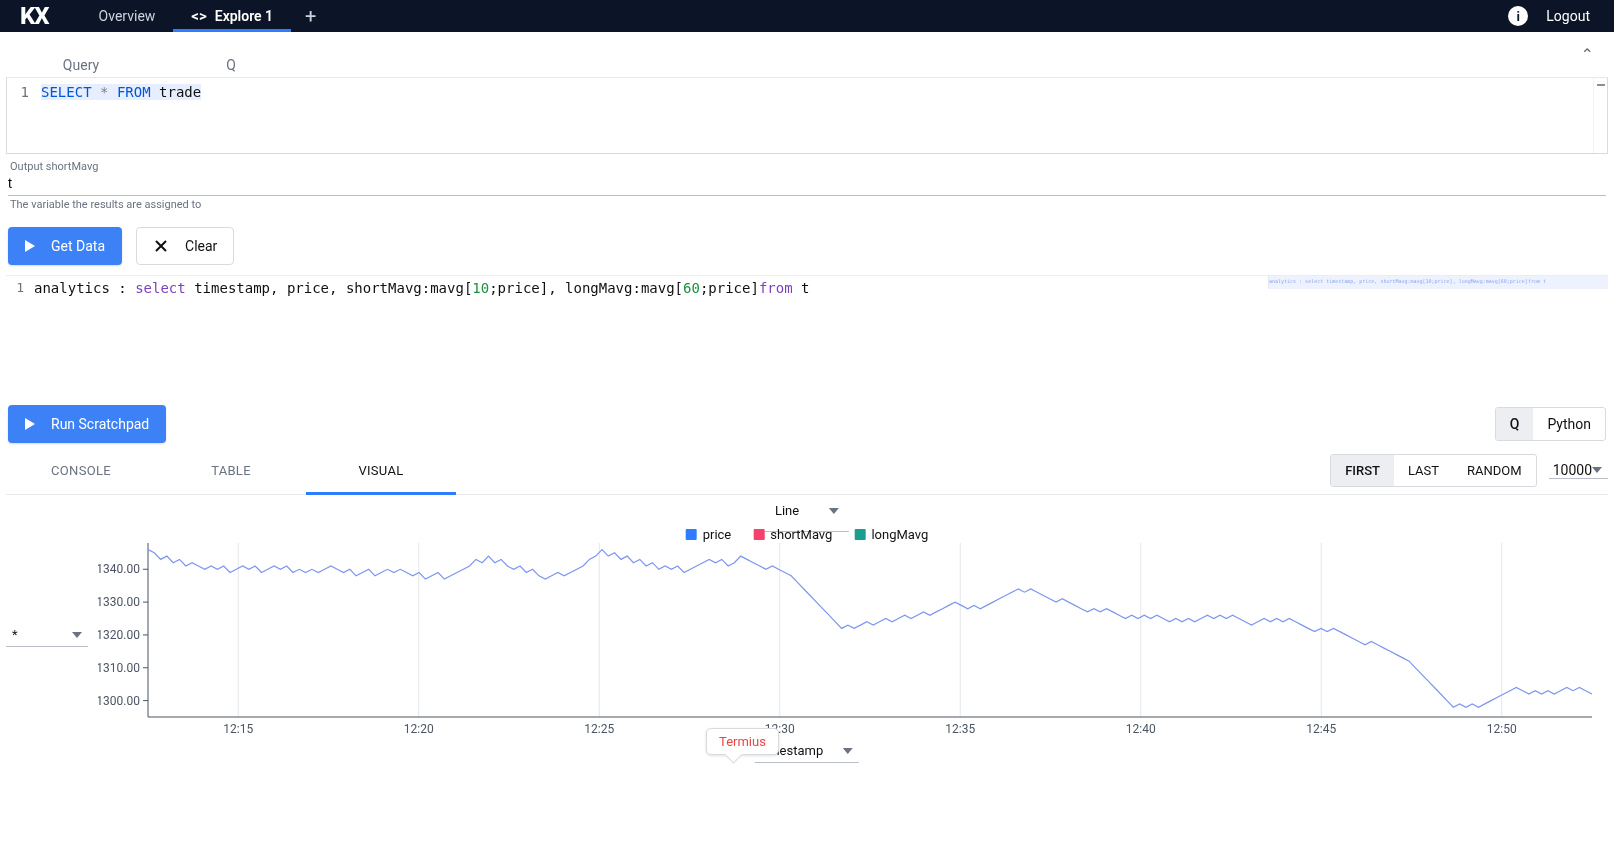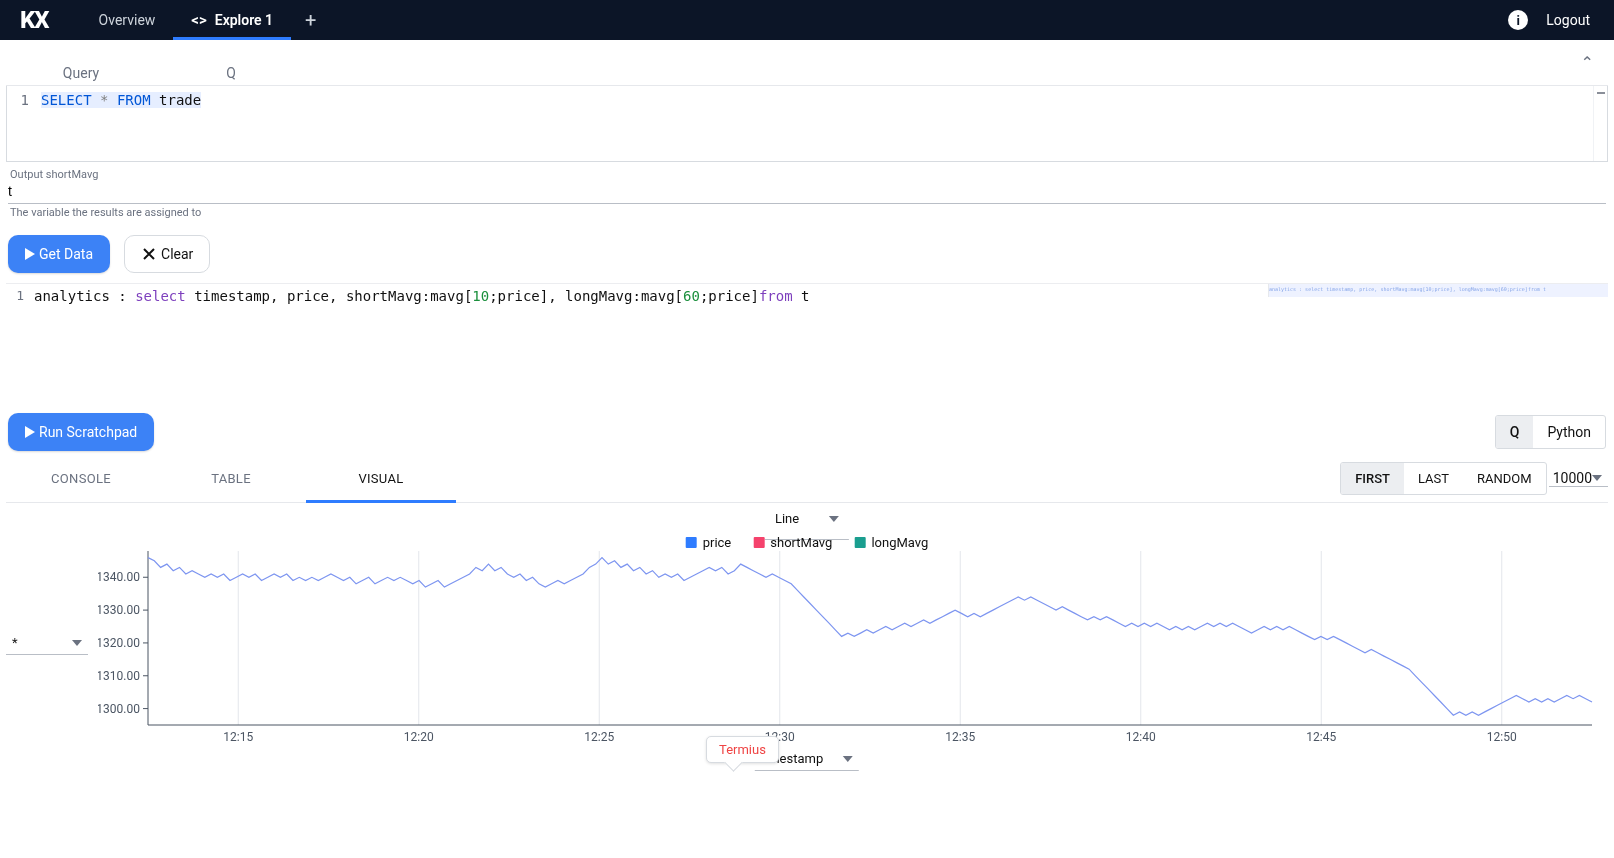--- a/index.html
+++ b/index.html
@@ -1,18 +1,18 @@
 <!DOCTYPE html>
 <html><head>
 <meta charset="utf-8">
 <style>
   * { box-sizing: border-box; margin: 0; padding: 0; }
   html, body { width: 1614px; height: 858px; font-family: -apple-system, BlinkMacSystemFont, "Segoe UI", Roboto, Helvetica, Arial, sans-serif; color:#111; background:#fff; }
   
-  .topbar { display:flex; align-items:center; height:40px; background:#0c1527; color:#fff; padding:0 8px; }
+  .topbar { display:flex; align-items:center; height:32px; background:#0c1527; color:#fff; padding:0 8px; }
   .logo { font-weight:800; font-size:24px; letter-spacing:-1px; color:#fff; padding:0 12px; }
   .tab-area { display:flex; align-items:center; height:100%; margin-left:20px; }
   .tab { display:flex; align-items:center; gap:8px; padding:0 18px; height:100%; color:#cdd3db; font-size:14px; cursor:pointer; position:relative; }
   .tab.active { color:#fff; font-weight:600; }
   .tab.active::after { content:""; position:absolute; left:0; right:0; bottom:0; height:3px; background:#2e7cff; }
   .tab.add { font-size:20px; color:#cdd3db; padding:0 14px; }
   .tab .code-icon { font-size:15px; }
   .nav-right { margin-left:auto; display:flex; align-items:center; gap:18px; padding-right:16px; }
   .info-icon { width:20px; height:20px; border-radius:50%; background:#fff; color:#0c1527; display:flex; align-items:center; justify-content:center; font-weight:700; font-size:13px; }
   .logout { font-size:14px; color:#fff; cursor:pointer; }
@@ -35,21 +35,21 @@
   .op-gray { color:#808080; }
   .minimap { width:14px; background:#fff; border-left:1px solid #f0f2f5; position:relative; }
   .minimap .line { position:absolute; top:6px; right:2px; width:8px; height:2px; background:#8a8f99; }
 
   .out-var-wrap { padding:6px 2px 2px; }
   .out-var-label { font-size:11px; color:#6b7280; padding-left:2px; }
   .out-var-input { width:100%; border:none; border-bottom:1px solid #b9bec6; background:transparent; font-size:14px; padding:2px 0 4px; outline:none; }
   .out-var-help { font-size:11px; color:#6b7280; padding:2px 0 0 2px; }
 
   .btn-row { display:flex; align-items:center; gap:14px; padding:14px 2px 10px; }
-  .btn { display:flex; align-items:center; gap:4px; padding:0 16px; height:38px; border-radius:10px; font-size:14px; cursor:pointer; border:1px solid transparent; }
+  .btn { display:flex; align-items:center; gap:16px; padding:0 16px; height:38px; border-radius:4px; font-size:14px; cursor:pointer; border:1px solid transparent; }
   .btn.primary { background:#3c82f6; color:#fff; box-shadow:0 1px 2px rgba(0,0,0,0.15); }
   .btn.outline { background:#fff; color:#111; border:1px solid #d7dbe0; }
   .play-icon { width:0; height:0; border-left:10px solid currentColor; border-top:6px solid transparent; border-bottom:6px solid transparent; }
   .x-icon svg { display:block; }
 
   
   .scratch-editor { display:flex; height:130px; border-top:1px solid #ecedf0; }
   .scratch-editor .gutter { width:22px; color:#6b7280; padding:4px 4px 0 0; font-size:13px; }
   .scratch-editor .code { font-size:14px; padding:4px 0 0 6px; }
   .scratch-editor .minimap2 { width:340px; font-family:Menlo,Consolas,monospace; font-size:5px; color:#86a5e8; white-space:nowrap; padding:2px 4px 0 0; background:#eef2ff; border-left:1px solid #e6e8ec; height:13px; align-self:flex-start; overflow:hidden; }
@@ -63,21 +63,21 @@
   .toggle .opt { padding:8px 14px; font-size:14px; color:#111; cursor:pointer; }
   .toggle .opt.active { background:#eceef1; font-weight:500; }
 
   
   .result-row { display:flex; align-items:center; height:48px; border-bottom:1px solid #e6e8ec; }
   .result-tabs { display:flex; align-items:center; height:100%; }
   .result-tab { width:150px; display:flex; align-items:center; justify-content:center; height:100%; font-size:13px; color:#6b7280; cursor:pointer; position:relative; letter-spacing:0.3px; }
   .result-tab.active { color:#111; }
   .result-tab.active::after { content:""; position:absolute; bottom:-1px; left:0; right:0; height:3px; background:#2e7cff; }
   .result-row .spacer { flex:1; }
-  .seg { display:flex; border:1px solid #d7dbe0; border-radius:3px; overflow:hidden; margin-right:2px; }
+  .seg { display:flex; border:1px solid #d7dbe0; border-radius:3px; overflow:hidden; margin-right:12px; }
   .seg .opt { padding:8px 14px; font-size:13px; color:#111; cursor:pointer; }
   .seg .opt.active { background:#eceef1; font-weight:500; }
   .rowcount { display:flex; align-items:center; font-size:14px; padding:0 6px 0 4px; border-bottom:1px solid #b9bec6; cursor:pointer; }
   .caret-down { width:0; height:0; border-left:5px solid transparent; border-right:5px solid transparent; border-top:6px solid #6b7280; }
 
   
   .chart-block { position:relative; height:270px; }
   .chart-type-sel { position:absolute; top:6px; left:50%; transform:translateX(-50%); display:flex; align-items:center; gap:30px; padding:2px 10px 13px; border-bottom:1px solid #b9bec6; font-size:13px; cursor:pointer; }
   .legend { position:absolute; top:32px; left:50%; transform:translateX(-50%); display:flex; gap:22px; font-size:13px; }
   .legend .item { display:flex; align-items:center; gap:6px; }

